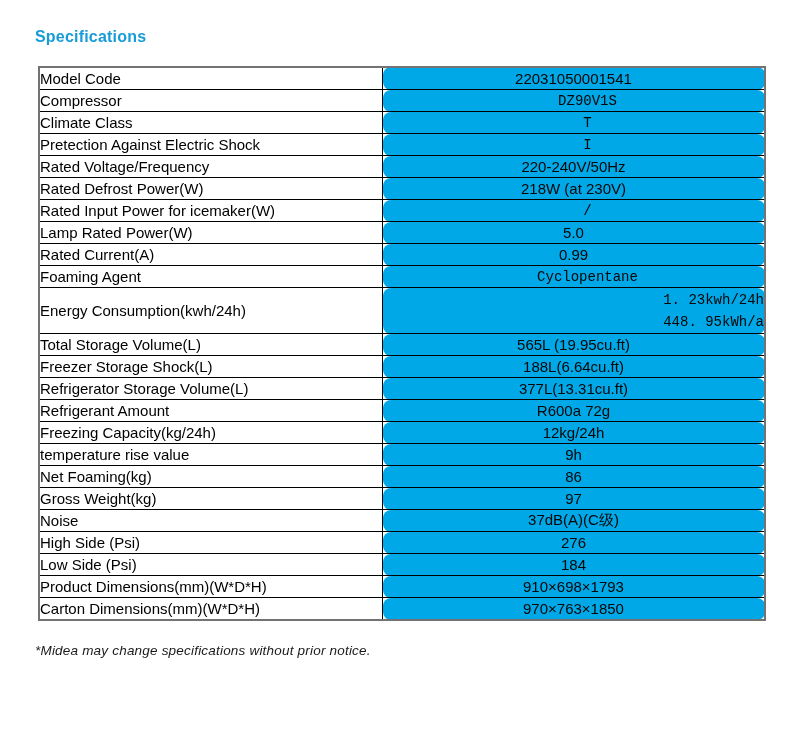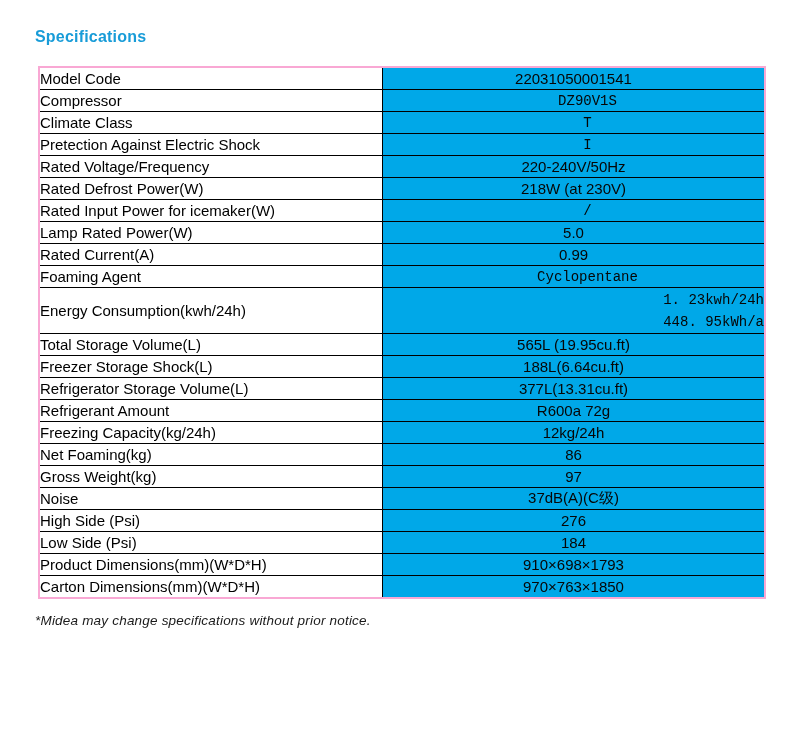--- a/index.html
+++ b/index.html
@@ -24,21 +24,21 @@
     line-height: 22px;
     font-weight: bold;
     margin: 0 0 18px 0;
     letter-spacing: 0.2px;
   }
   table.spec-table {
     border-collapse: collapse;
     table-layout: fixed;
     width: 728px;
     margin-left: 3px;
-    border: 2px solid #f9a8d4;
+    border: 2px solid #737373;
   }
   table.spec-table td {
     border: 1px solid #000;
     height: 21px;
     padding: 0;
     vertical-align: middle;
     overflow: hidden;
     white-space: nowrap;
   }
   td.label-cell {
@@ -46,30 +46,31 @@
     padding-left: 13px;
     background: #ffffff;
     font-size: 15px;
     color: #000;
   }
   td.value-cell {
     background: #00A8E8;
     text-align: center;
     font-size: 15px;
     color: #060606;
+    border-radius: 8px;
   }
   td.value-cell.mono {
     font-family: "Liberation Mono", "DejaVu Sans Mono", monospace;
     font-size: 14px;
     padding-left: 28px;
   }
   tr.tall td { height: 45px; }
   tr.tall td.value-cell div { line-height: 22px; text-align: right; }
   .footnote {
-    margin: 14px 0 0 0;
+    margin: 22px 0 0 0;
     font-style: italic;
     font-size: 13.5px;
     color: #1a1a1a;
     letter-spacing: 0.2px;
   }
 </style>
 </head>
 <body>
 
 <div class="page">
@@ -168,20 +169,26 @@
             <div>R600a 72g</div>
           </td>
         </tr>
         <tr>
           <td class="label-cell">Freezing Capacity(kg/24h)</td>
           <td class="value-cell">
             <div>12kg/24h</div>
           </td>
         </tr>
         <tr>
+          <td class="label-cell">temperature rise value</td>
+          <td class="value-cell">
+            <div>9h</div>
+          </td>
+        </tr>
+        <tr>
           <td class="label-cell">Net Foaming(kg)</td>
           <td class="value-cell">
             <div>86</div>
           </td>
         </tr>
         <tr>
           <td class="label-cell">Gross Weight(kg)</td>
           <td class="value-cell">
             <div>97</div>
           </td>

